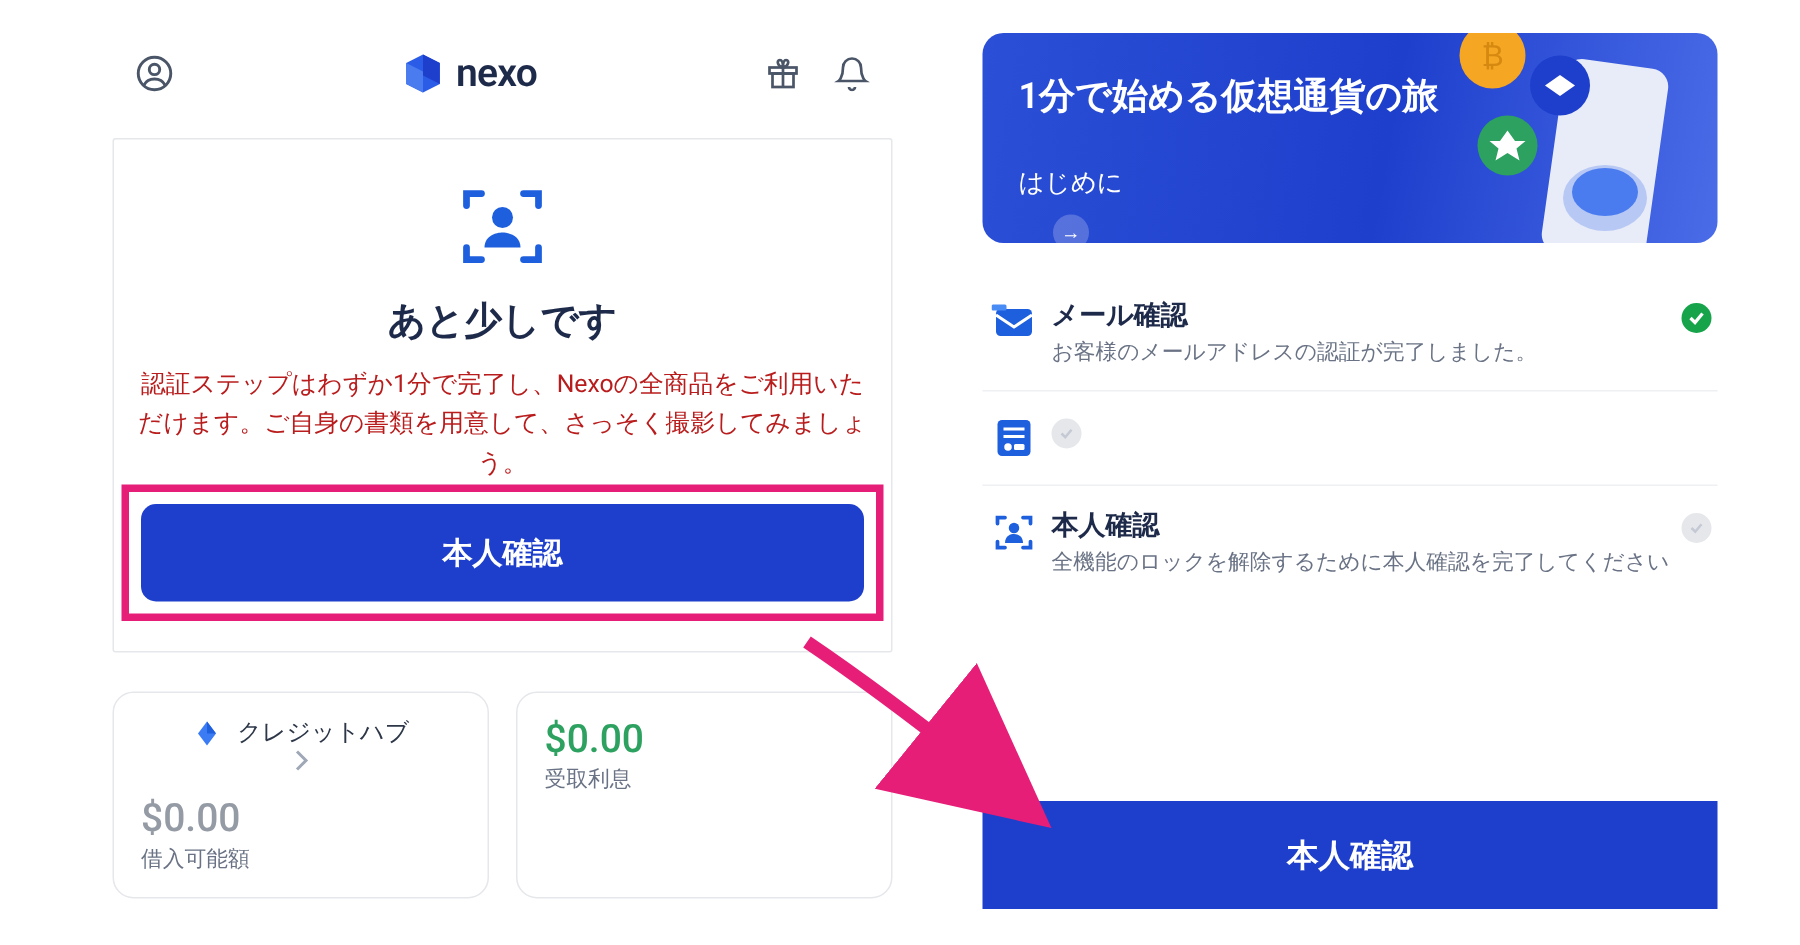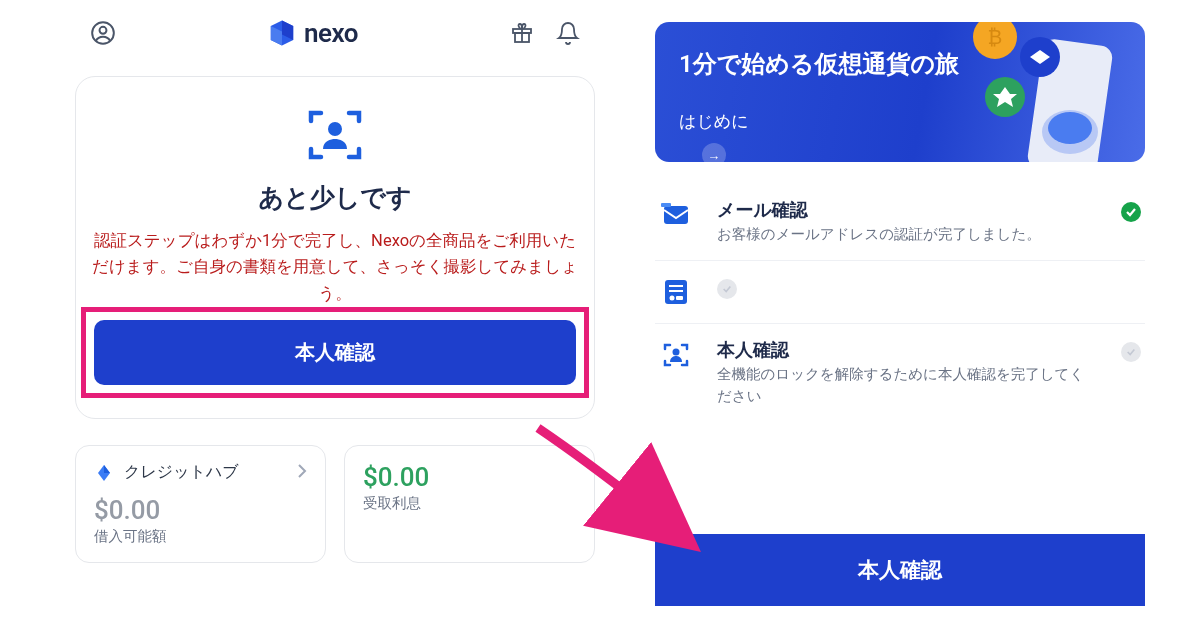--- a/index.html
+++ b/index.html
@@ -1,56 +1,56 @@
 <!DOCTYPE html>
 <html><head>
 <meta charset="utf-8">
 <style>
 * { box-sizing: border-box; margin: 0; padding: 0; }
 body { font-family: -apple-system, BlinkMacSystemFont, "Segoe UI", Roboto, sans-serif; background: #fff; width: 1200px; height: 630px; position: relative; overflow: hidden; }
 
-.left-panel { position: absolute; left: 75px; top: 8px; width: 520px; }
+.left-panel { position: absolute; left: 75px; top: 24px; width: 520px; }
 .right-panel { position: absolute; left: 655px; top: 22px; width: 490px; }
 
 .topbar { display: flex; align-items: center; justify-content: space-between; padding: 10px 15px; }
 .topbar-left, .topbar-right { display: flex; align-items: center; gap: 22px; }
 .logo { display: flex; align-items: center; gap: 8px; }
 .logo-mark { width: 28px; height: 28px; }
 .logo-text { font-size: 26px; font-weight: 600; color: #1e2a4a; letter-spacing: -0.5px; }
 .icon-btn { color: #4a5568; display: flex; }
 
-.card { border: 1px solid #e5e7eb; border-radius: 20px; padding: 26px 13px 28px; margin-top: 18px; text-align: center; }
+.card { border: 1px solid #e5e7eb; border-radius: 2px; padding: 26px 13px 28px; margin-top: 18px; text-align: center; }
 .scan-icon-wrap { display: flex; justify-content: center; margin-bottom: 14px; }
 .card-title { font-size: 25px; font-weight: 600; color: #1e2a4a; margin-bottom: 14px; }
 .card-desc { font-size: 16.5px; color: #b91c1c; line-height: 1.6; }
 
 .highlight-box { border: 5px solid #e61e78; padding: 8px; margin: 0 -8px -8px; }
 .primary-btn { width: 100%; background: #1e3fcc; color: #fff; border: none; border-radius: 10px; padding: 19px; font-size: 20px; font-weight: 600; cursor: pointer; }
 .primary-btn.bottom { border-radius: 0; padding: 22px; font-size: 21px; }
 
 .hubs { display: flex; gap: 18px; margin-top: 26px; }
 .hub-card { flex: 1; border: 1px solid #e5e7eb; border-radius: 14px; padding: 16px 18px; }
-.hub-head { display: flex; align-items: center; justify-content: space-between; margin-bottom: 12px; }
+.hub-head { display: flex; align-items: center; justify-content: space-between; margin-bottom: 12px; flex-direction: column; }
 .hub-head-left { display: flex; align-items: center; gap: 10px; }
 .hub-icon { width: 20px; height: 20px; }
 .hub-name { font-size: 16px; color: #2d3748; font-weight: 500; }
 .hub-value { font-size: 26px; font-weight: 500; }
 .hub-value.gray { color: #959ba5; }
 .hub-value.green { color: #2da15f; }
 .hub-label { font-size: 14.5px; color: #6a7385; margin-top: 2px; }
 .chevron { color: #a0a8b8; }
 
 .banner { background: linear-gradient(100deg, #2b4fd6 0%, #1e3fcc 55%, #4a6ce8 100%); border-radius: 14px; padding: 26px 24px; color: #fff; position: relative; overflow: hidden; height: 140px; }
 .banner-title { font-size: 24px; font-weight: 600; margin-bottom: 30px; }
 .banner-cta { display: inline-flex; align-items: center; gap: 10px; font-size: 17px; flex-direction: column; }
 .arrow-circle { width: 24px; height: 24px; border-radius: 50%; background: rgba(255,255,255,0.22); display: flex; align-items: center; justify-content: center; font-size: 13px; }
 .banner-decor { position: absolute; right: 0; top: 0; width: 210px; height: 100%; }
 
 .steps { margin-top: 22px; }
-.step { display: flex; align-items: flex-start; gap: 24px; padding: 14px 4px; border-bottom: 1px solid #eef0f4; position: relative; }
+.step { display: flex; align-items: flex-start; gap: 8px; padding: 14px 4px; border-bottom: 1px solid #eef0f4; position: relative; }
 .step:last-child { border-bottom: none; }
 .step-icon { width: 34px; height: 34px; flex-shrink: 0; display: flex; align-items: center; justify-content: center; }
 .step-body { flex: 1; }
 .step-title { font-size: 18px; font-weight: 600; color: #1e2a4a; margin-bottom: 2px; }
 .step-desc { font-size: 14.5px; color: #6a7385; line-height: 1.5; }
 .step-check { width: 20px; height: 20px; border-radius: 50%; display: flex; align-items: center; justify-content: center; flex-shrink: 0; margin-top: 4px; }
 .step-check.done { background: #16a34a; color: #fff; }
 .step-check.pending { background: #e5e7eb; color: #c4c9d4; }
 
 .bottom-btn-wrap { position: absolute; left: 655px; bottom: 24px; width: 490px; }

